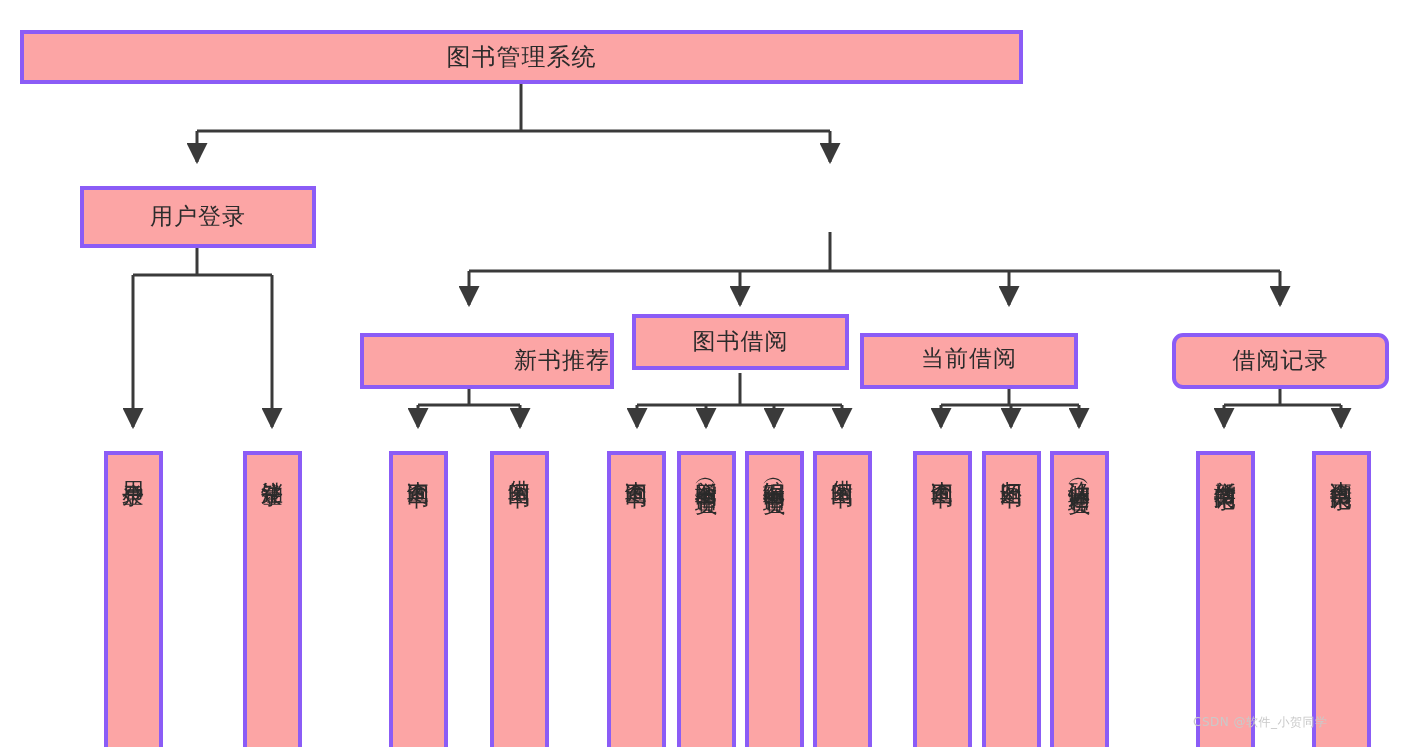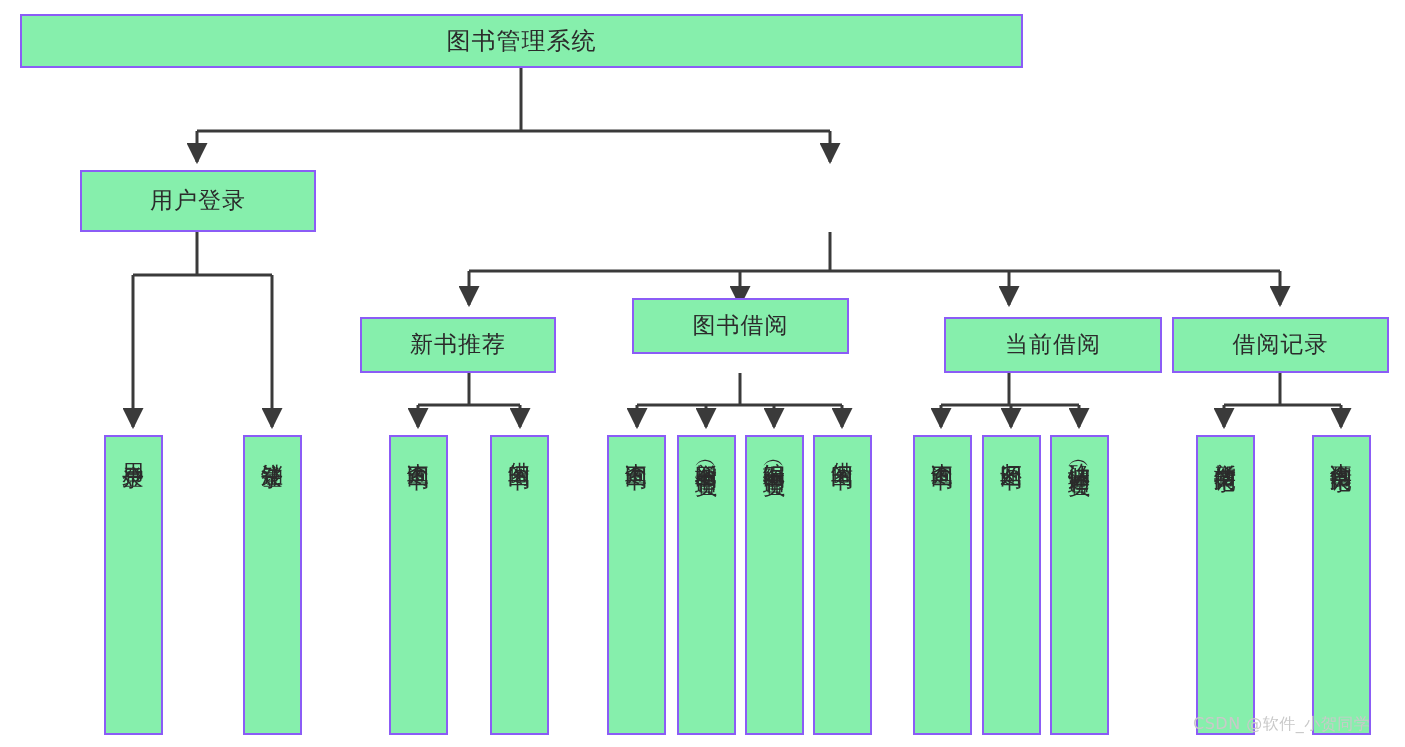--- a/index.html
+++ b/index.html
@@ -21,27 +21,28 @@
     position: absolute;
     left: 0;
     top: 0;
     width: 1405px;
     height: 747px;
     pointer-events: none;
   }
   .node {
     position: absolute;
     box-sizing: border-box;
-    background: #86efac;
-    border: 2px solid #8b5cf6;
+    background: #fca5a5;
+    border: 4px solid #8b5cf6;
     display: flex;
     align-items: center;
     justify-content: center;
     color: #2b2b2b;
     z-index: 2;
+    margin-top: 16px;
   }
   .node-label {
     display: block;
     text-align: center;
     line-height: 1.18;
     color: #2b2b2b;
     white-space: pre-line;
   }
   
   .node.horiz .node-label {
@@ -65,21 +66,21 @@
     letter-spacing: 2px;
     max-height: 280px;
   }
   .node.vert.tall .node-label {
     max-height: 292px;
   }
   #watermark {
     position: absolute;
     left: 1193px;
     top: 714px;
-    font-size: 16px;
+    font-size: 12px;
     color: #c9c9c9;
     white-space: nowrap;
     z-index: 3;
     letter-spacing: 0.5px;
   }
 </style>
 </head>
 <body>
 
 <div id="diagram-root">
@@ -135,30 +136,30 @@
   </svg>
 
   <div class="node horiz root" style="left:20px; top:14px; width:1003px; height:54px;">
     <span class="node-label">图书管理系统</span>
   </div>
 
   <div class="node horiz" style="left:80px; top:170px; width:236px; height:62px;">
     <span class="node-label">用户登录</span>
   </div>
 
-  <div class="node horiz" style="left:360px; top:317px; width:196px; height:56px;">
+  <div class="node horiz" style="left:360px; top:317px; width:254px; height:56px;justify-content:flex-end;">
     <span class="node-label">新书推荐</span>
   </div>
   <div class="node horiz" style="left:632px; top:298px; width:217px; height:56px;">
     <span class="node-label">图书借阅</span>
   </div>
-  <div class="node horiz" style="left:944px; top:317px; width:218px; height:56px;">
+  <div class="node horiz" style="left:860px; top:317px; width:218px; height:56px;font-family:Liberation Mono, monospace;">
     <span class="node-label">当前借阅</span>
   </div>
-  <div class="node horiz" style="left:1172px; top:317px; width:217px; height:56px;">
+  <div class="node horiz" style="left:1172px; top:317px; width:217px; height:56px;border-radius:11px;">
     <span class="node-label">借阅记录</span>
   </div>
 
   <div class="node vert" style="left:104px; top:435px; width:59px; height:300px;">
     <span class="node-label">用户登录</span>
   </div>
   <div class="node vert" style="left:243px; top:435px; width:59px; height:300px;">
     <span class="node-label">注销登录</span>
   </div>
 

